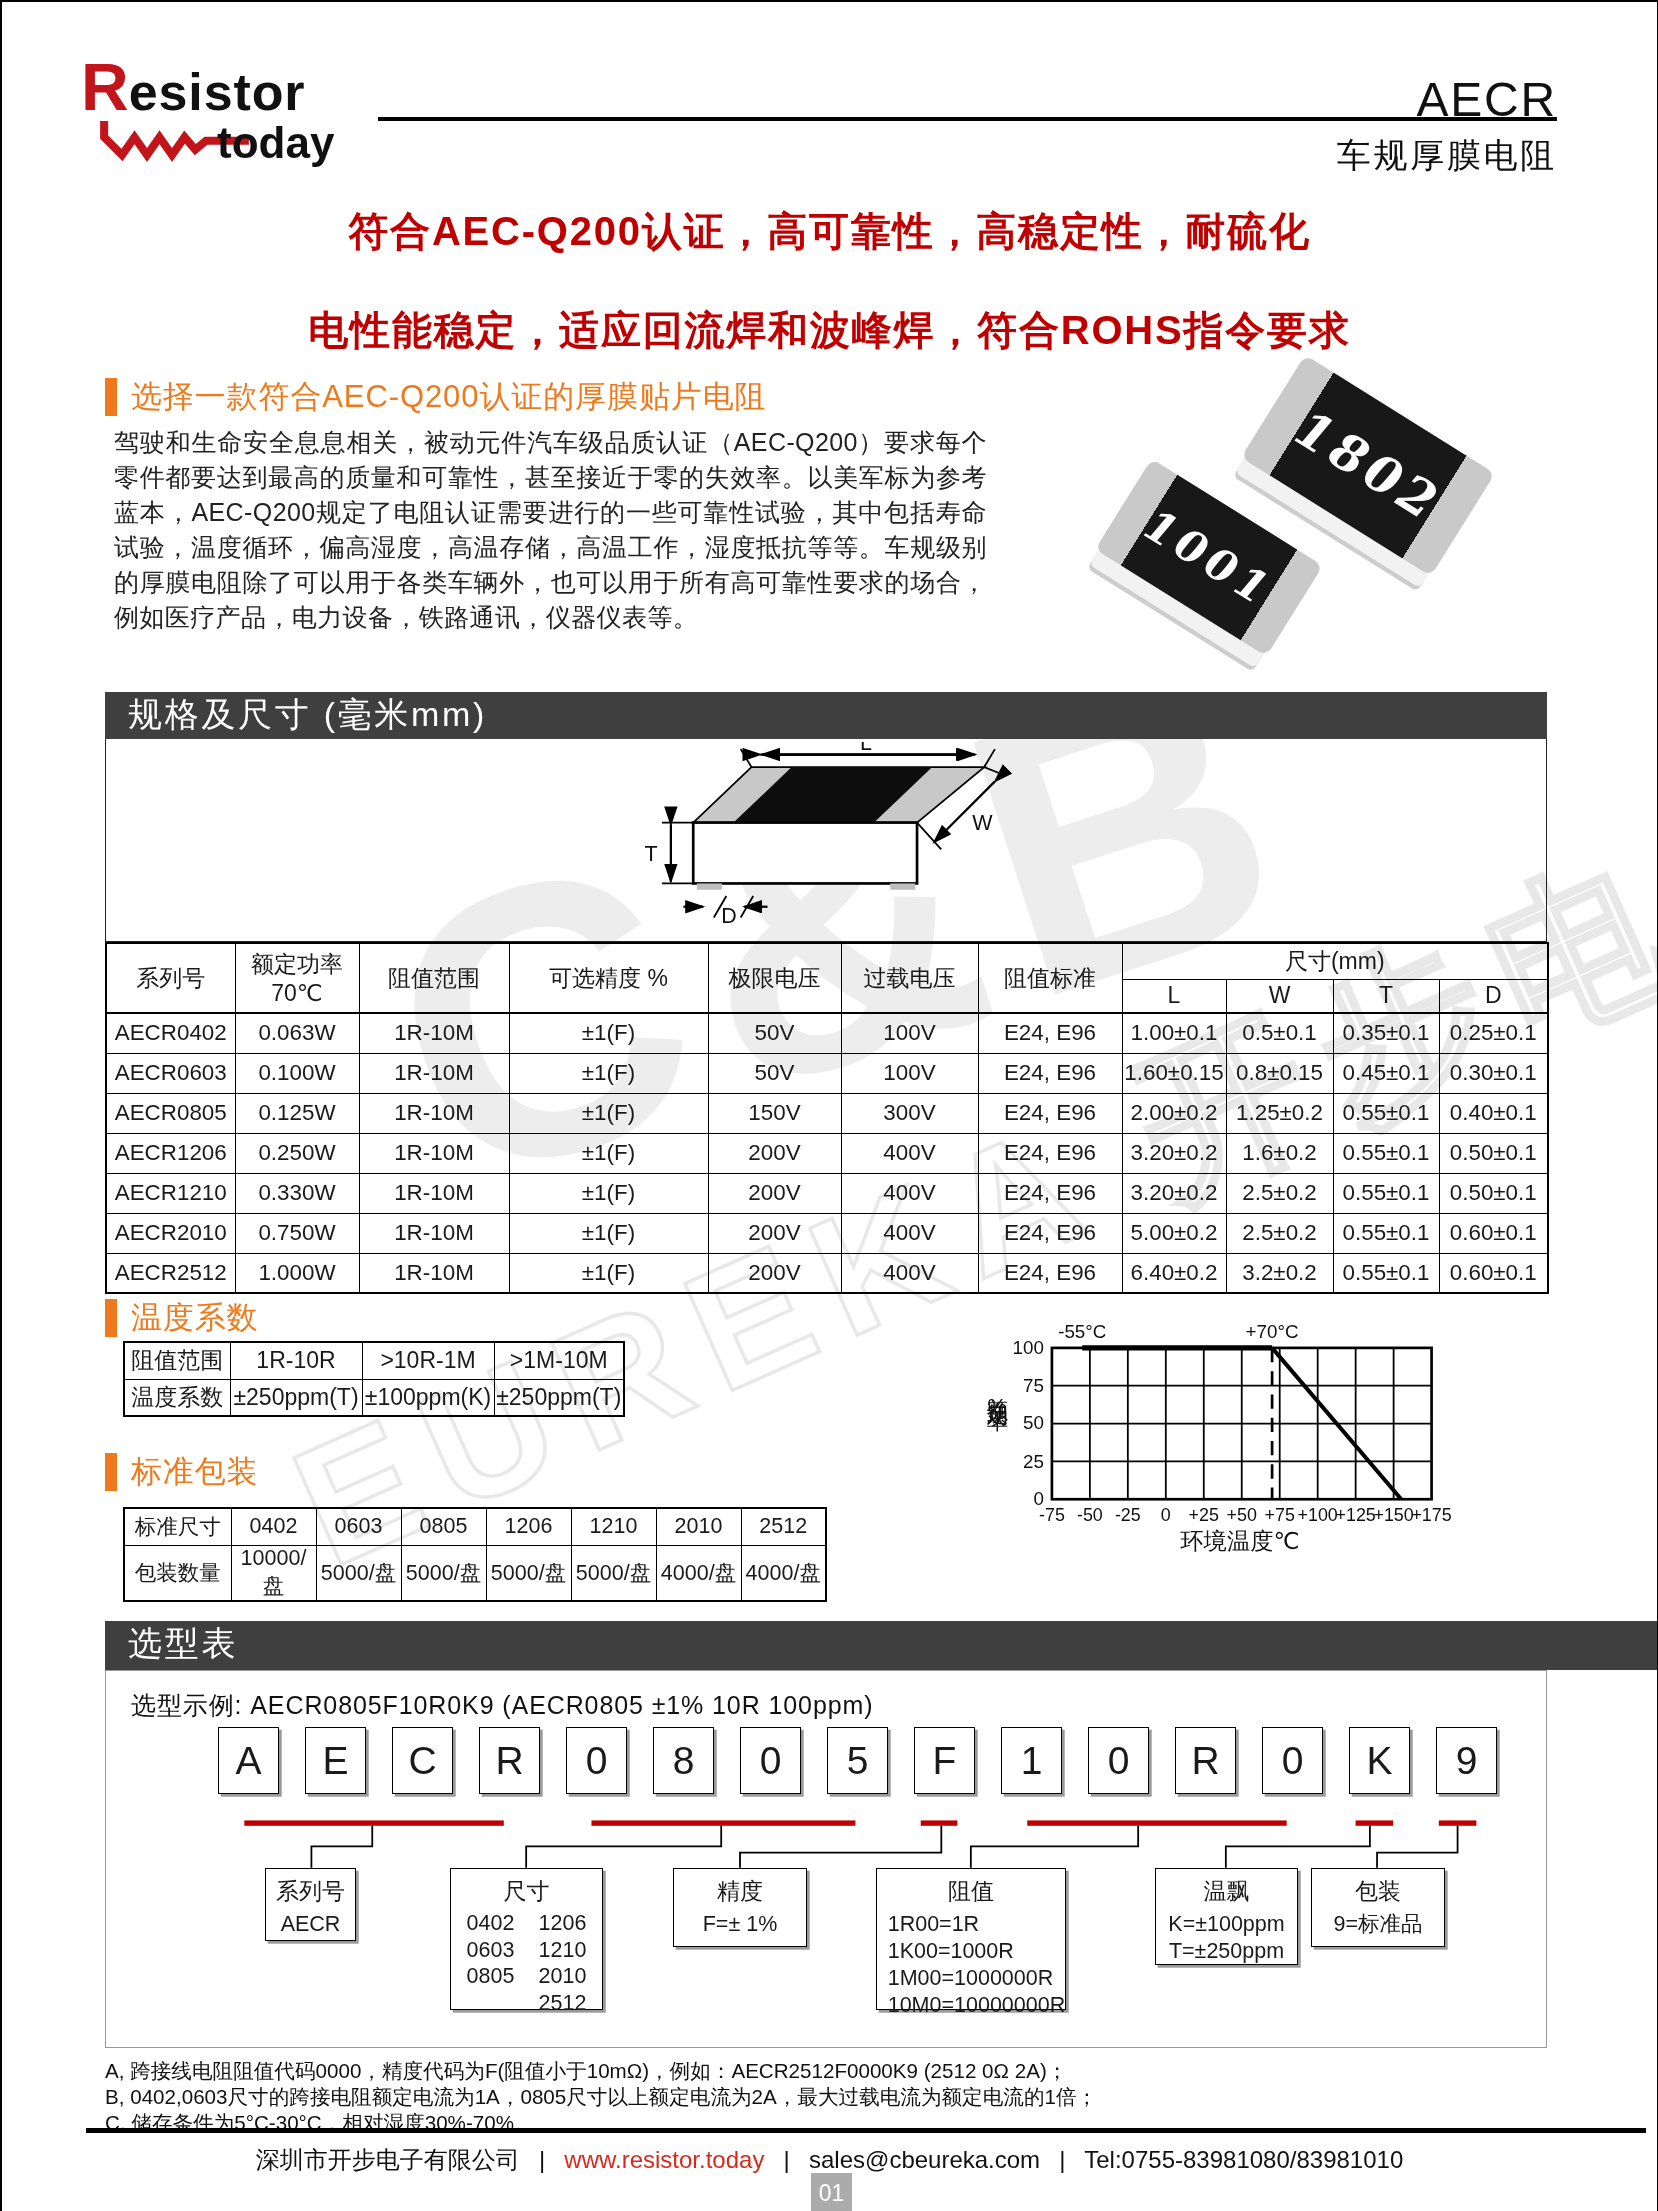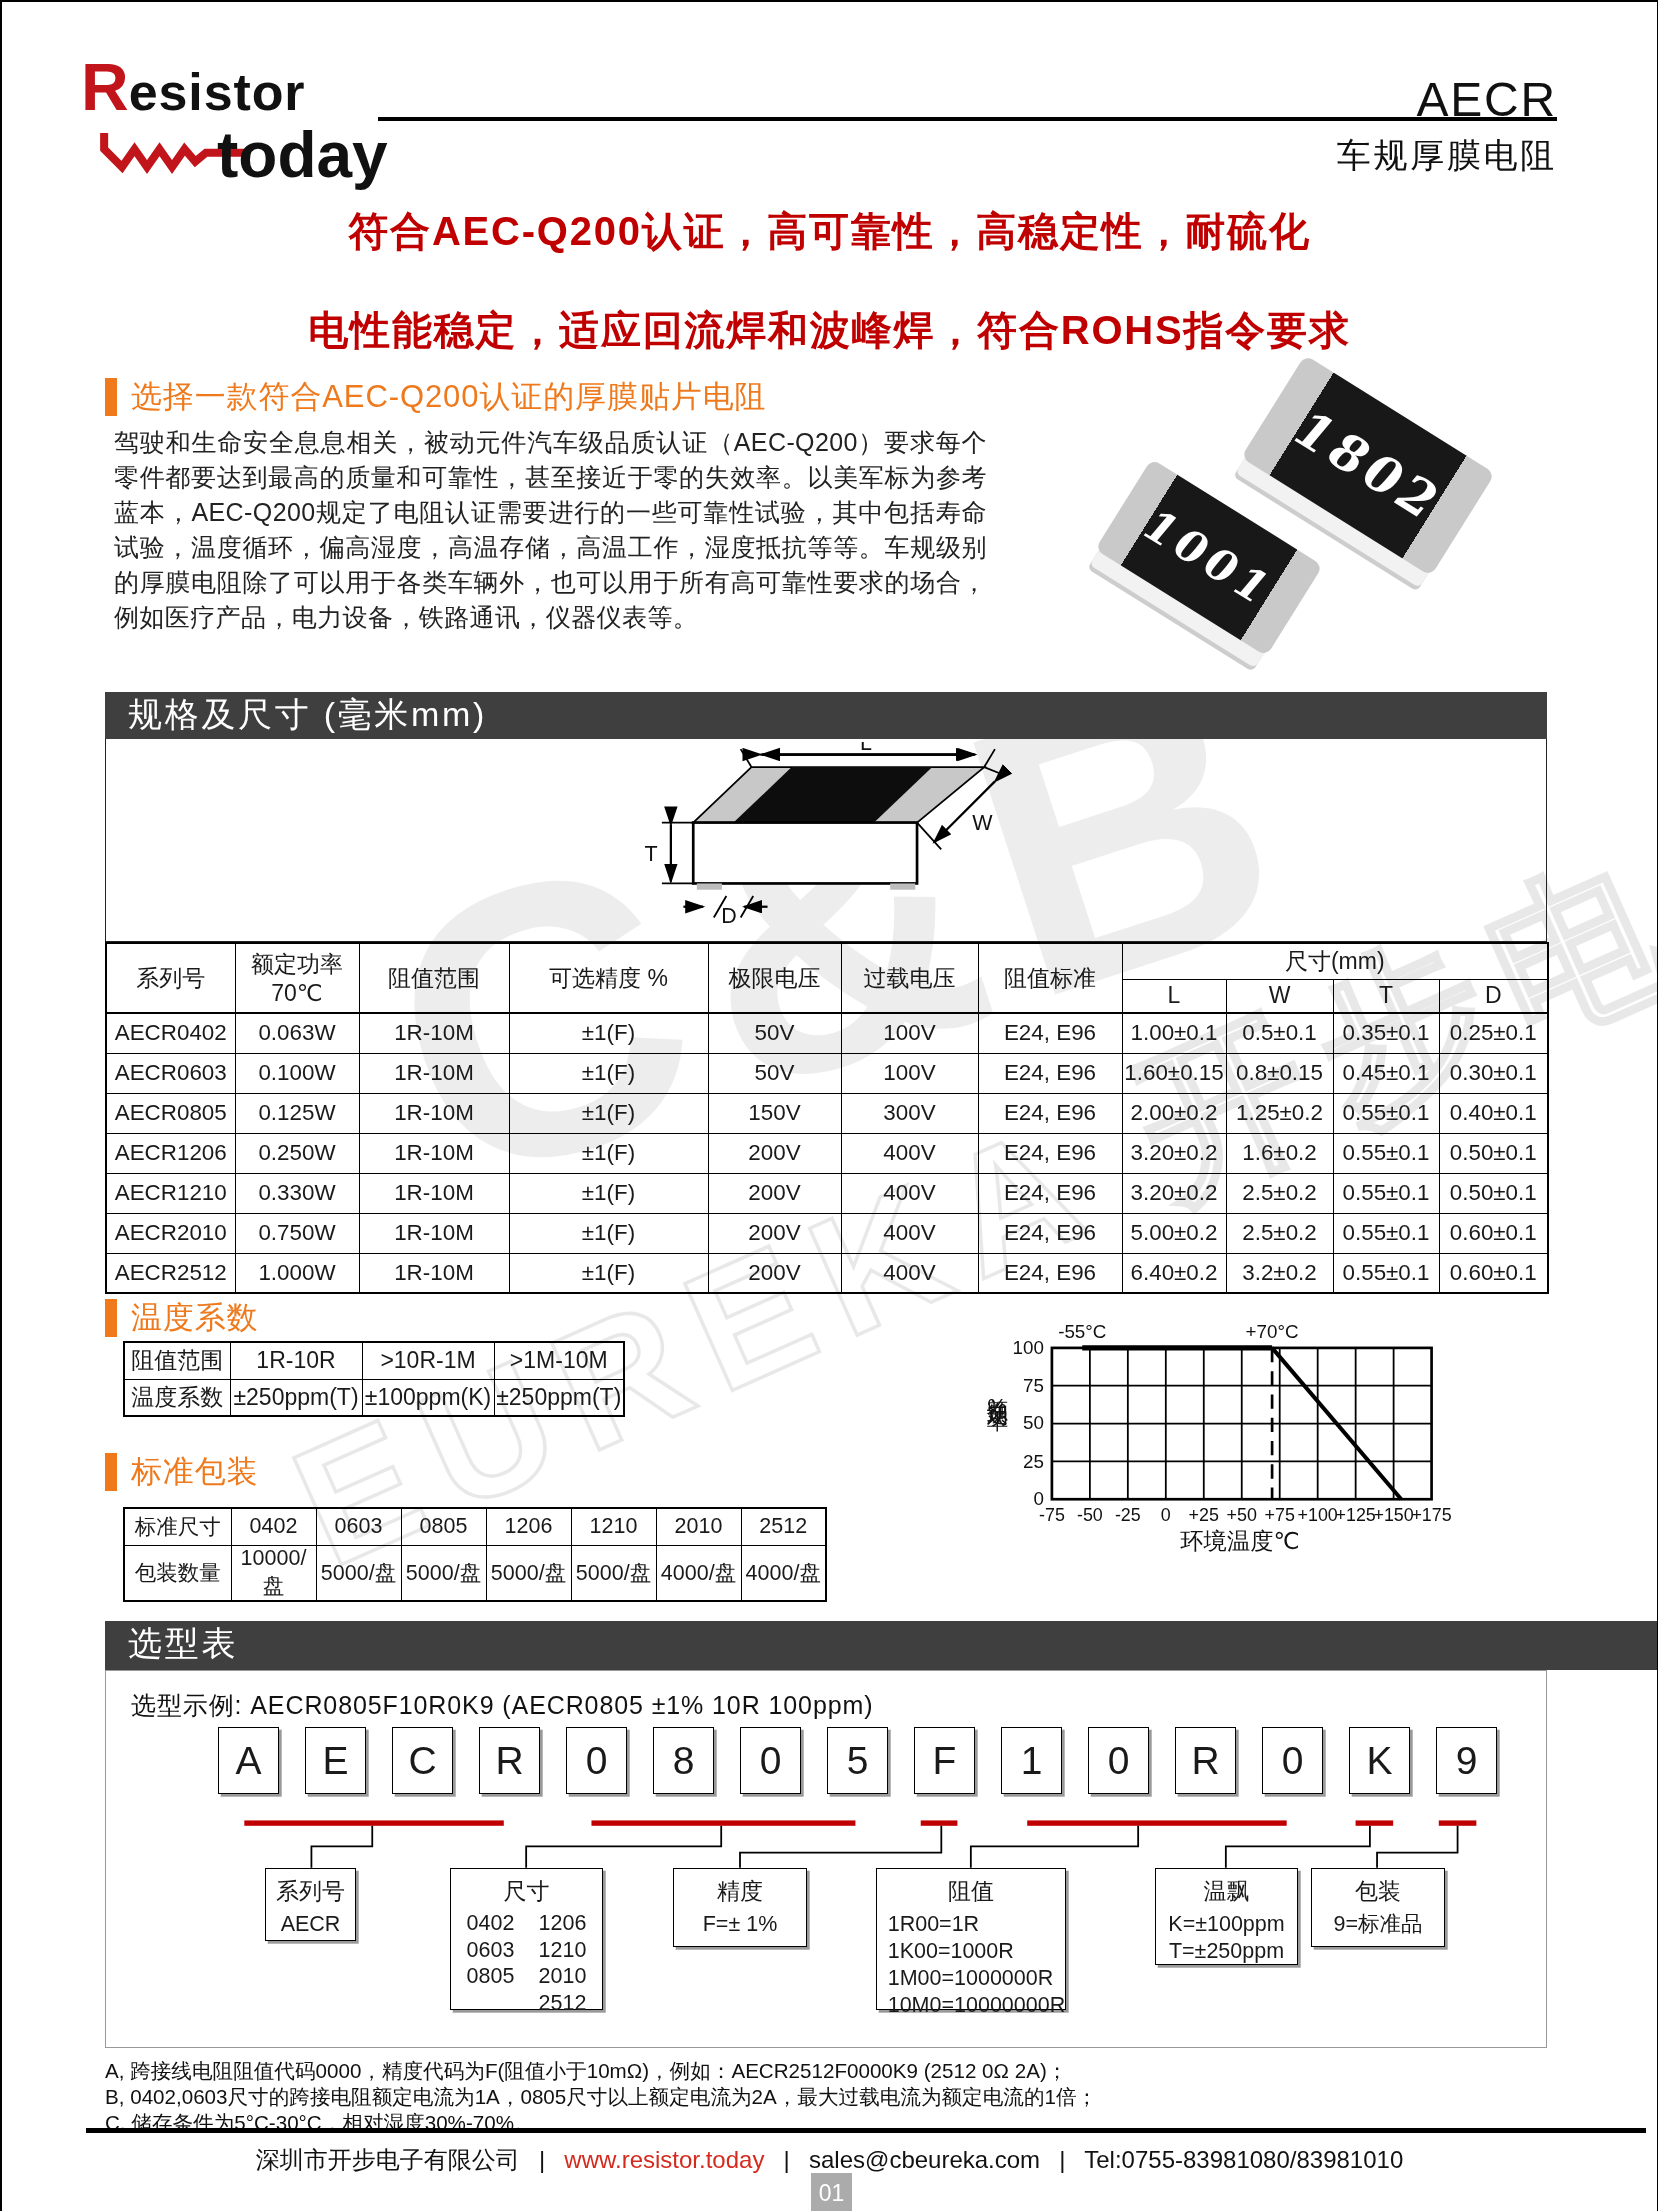--- a/index.html
+++ b/index.html
@@ -12,21 +12,21 @@
   
   .wm{position:absolute;z-index:0;pointer-events:none;white-space:nowrap;}
   .wm1{left:385px;top:699px;font-size:385px;font-weight:bold;color:rgba(0,0,0,0.07);transform:rotate(-18deg);letter-spacing:27px;}
   .wm2{left:233px;top:1057px;font-size:170px;font-weight:bold;color:transparent;-webkit-text-stroke:3.6px rgba(0,0,0,0.09);transform:rotate(-24deg);letter-spacing:23px;}
 
   .z{z-index:2;}
 
   
   .brand-line1{font-size:52px;font-weight:bold;letter-spacing:0.9px;color:#111;}
   .brand-r{color:#C2151B;font-size:66px;font-weight:bold;}
-  .brand-line2{font-size:64px;font-weight:bold;color:#111;}
+  .brand-line2{font-size:44px;font-weight:bold;color:#111;}
   .hdr-series{font-size:48px;color:#111;letter-spacing:1.8px;}
   .hdr-sub{font-size:34px;color:#111;letter-spacing:2.7px;}
   .hdr-rule{background:#000;height:3.6px;}
 
   .banner{width:100%;text-align:center;color:#C00000;font-size:40px;font-weight:bold;line-height:51px;letter-spacing:1.8px;}
 
   .sec-title{display:flex;align-items:center;gap:14.3px;}
   .sec-bar{width:11.6px;height:38px;background:#EE7A1D;}
   .sec-text{font-size:31px;color:#EE7A1D;letter-spacing:0.9px;font-weight:500;}
 

